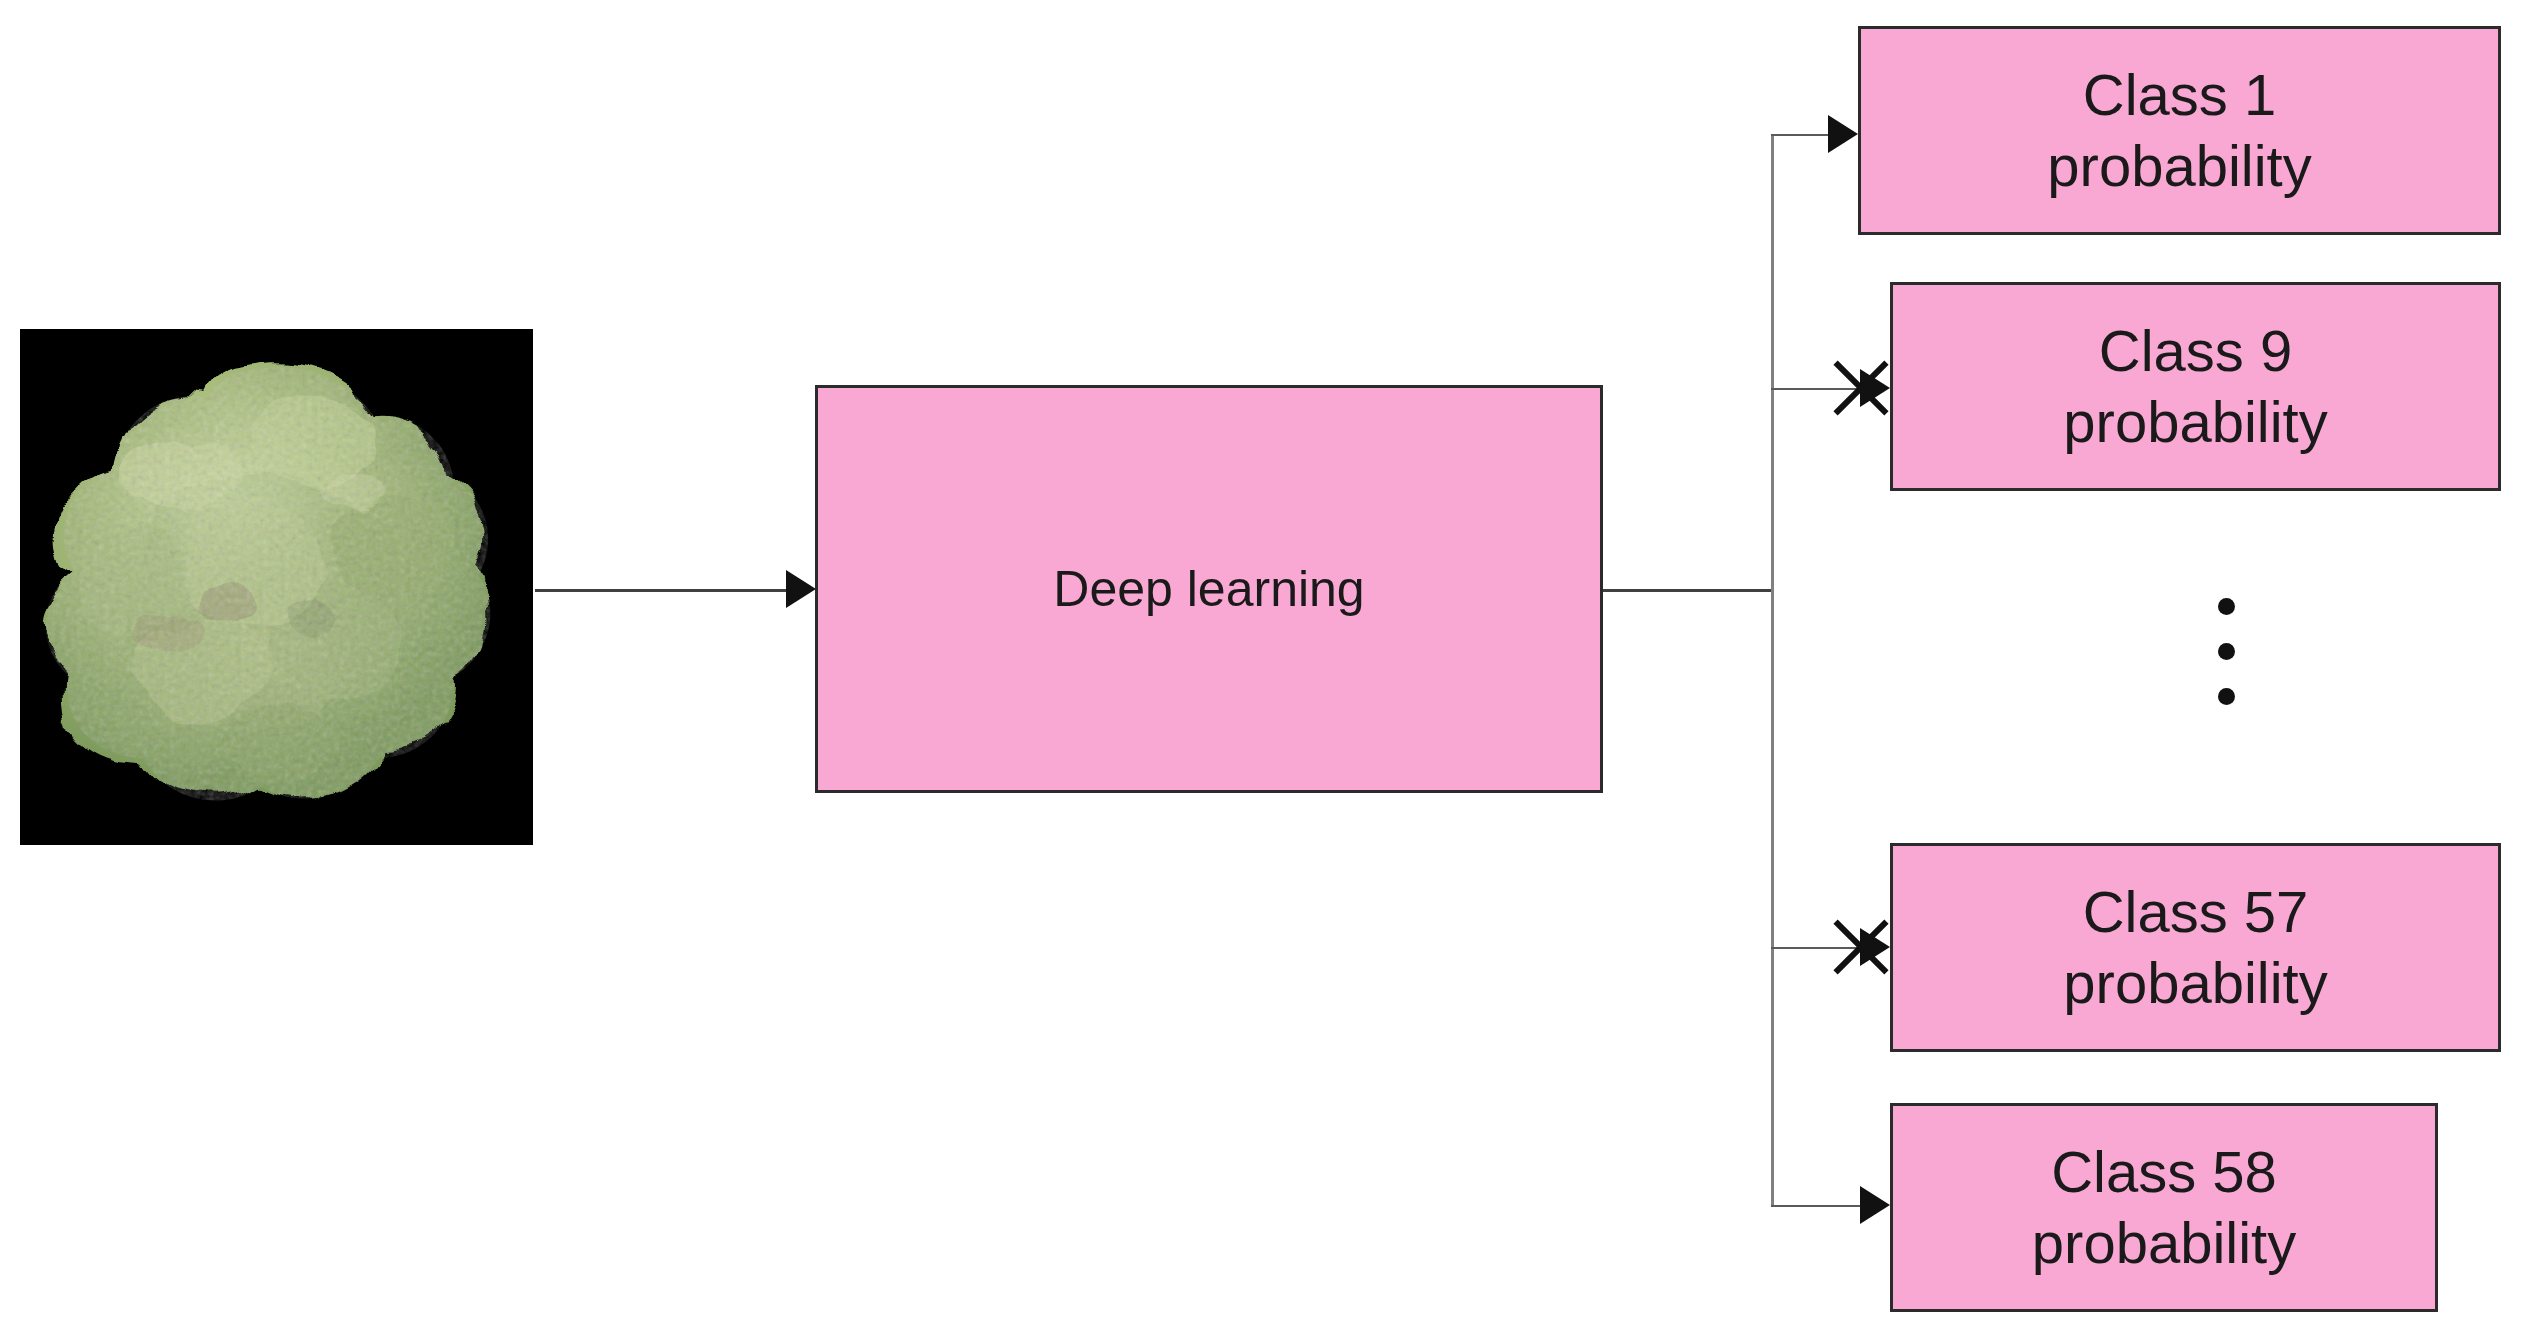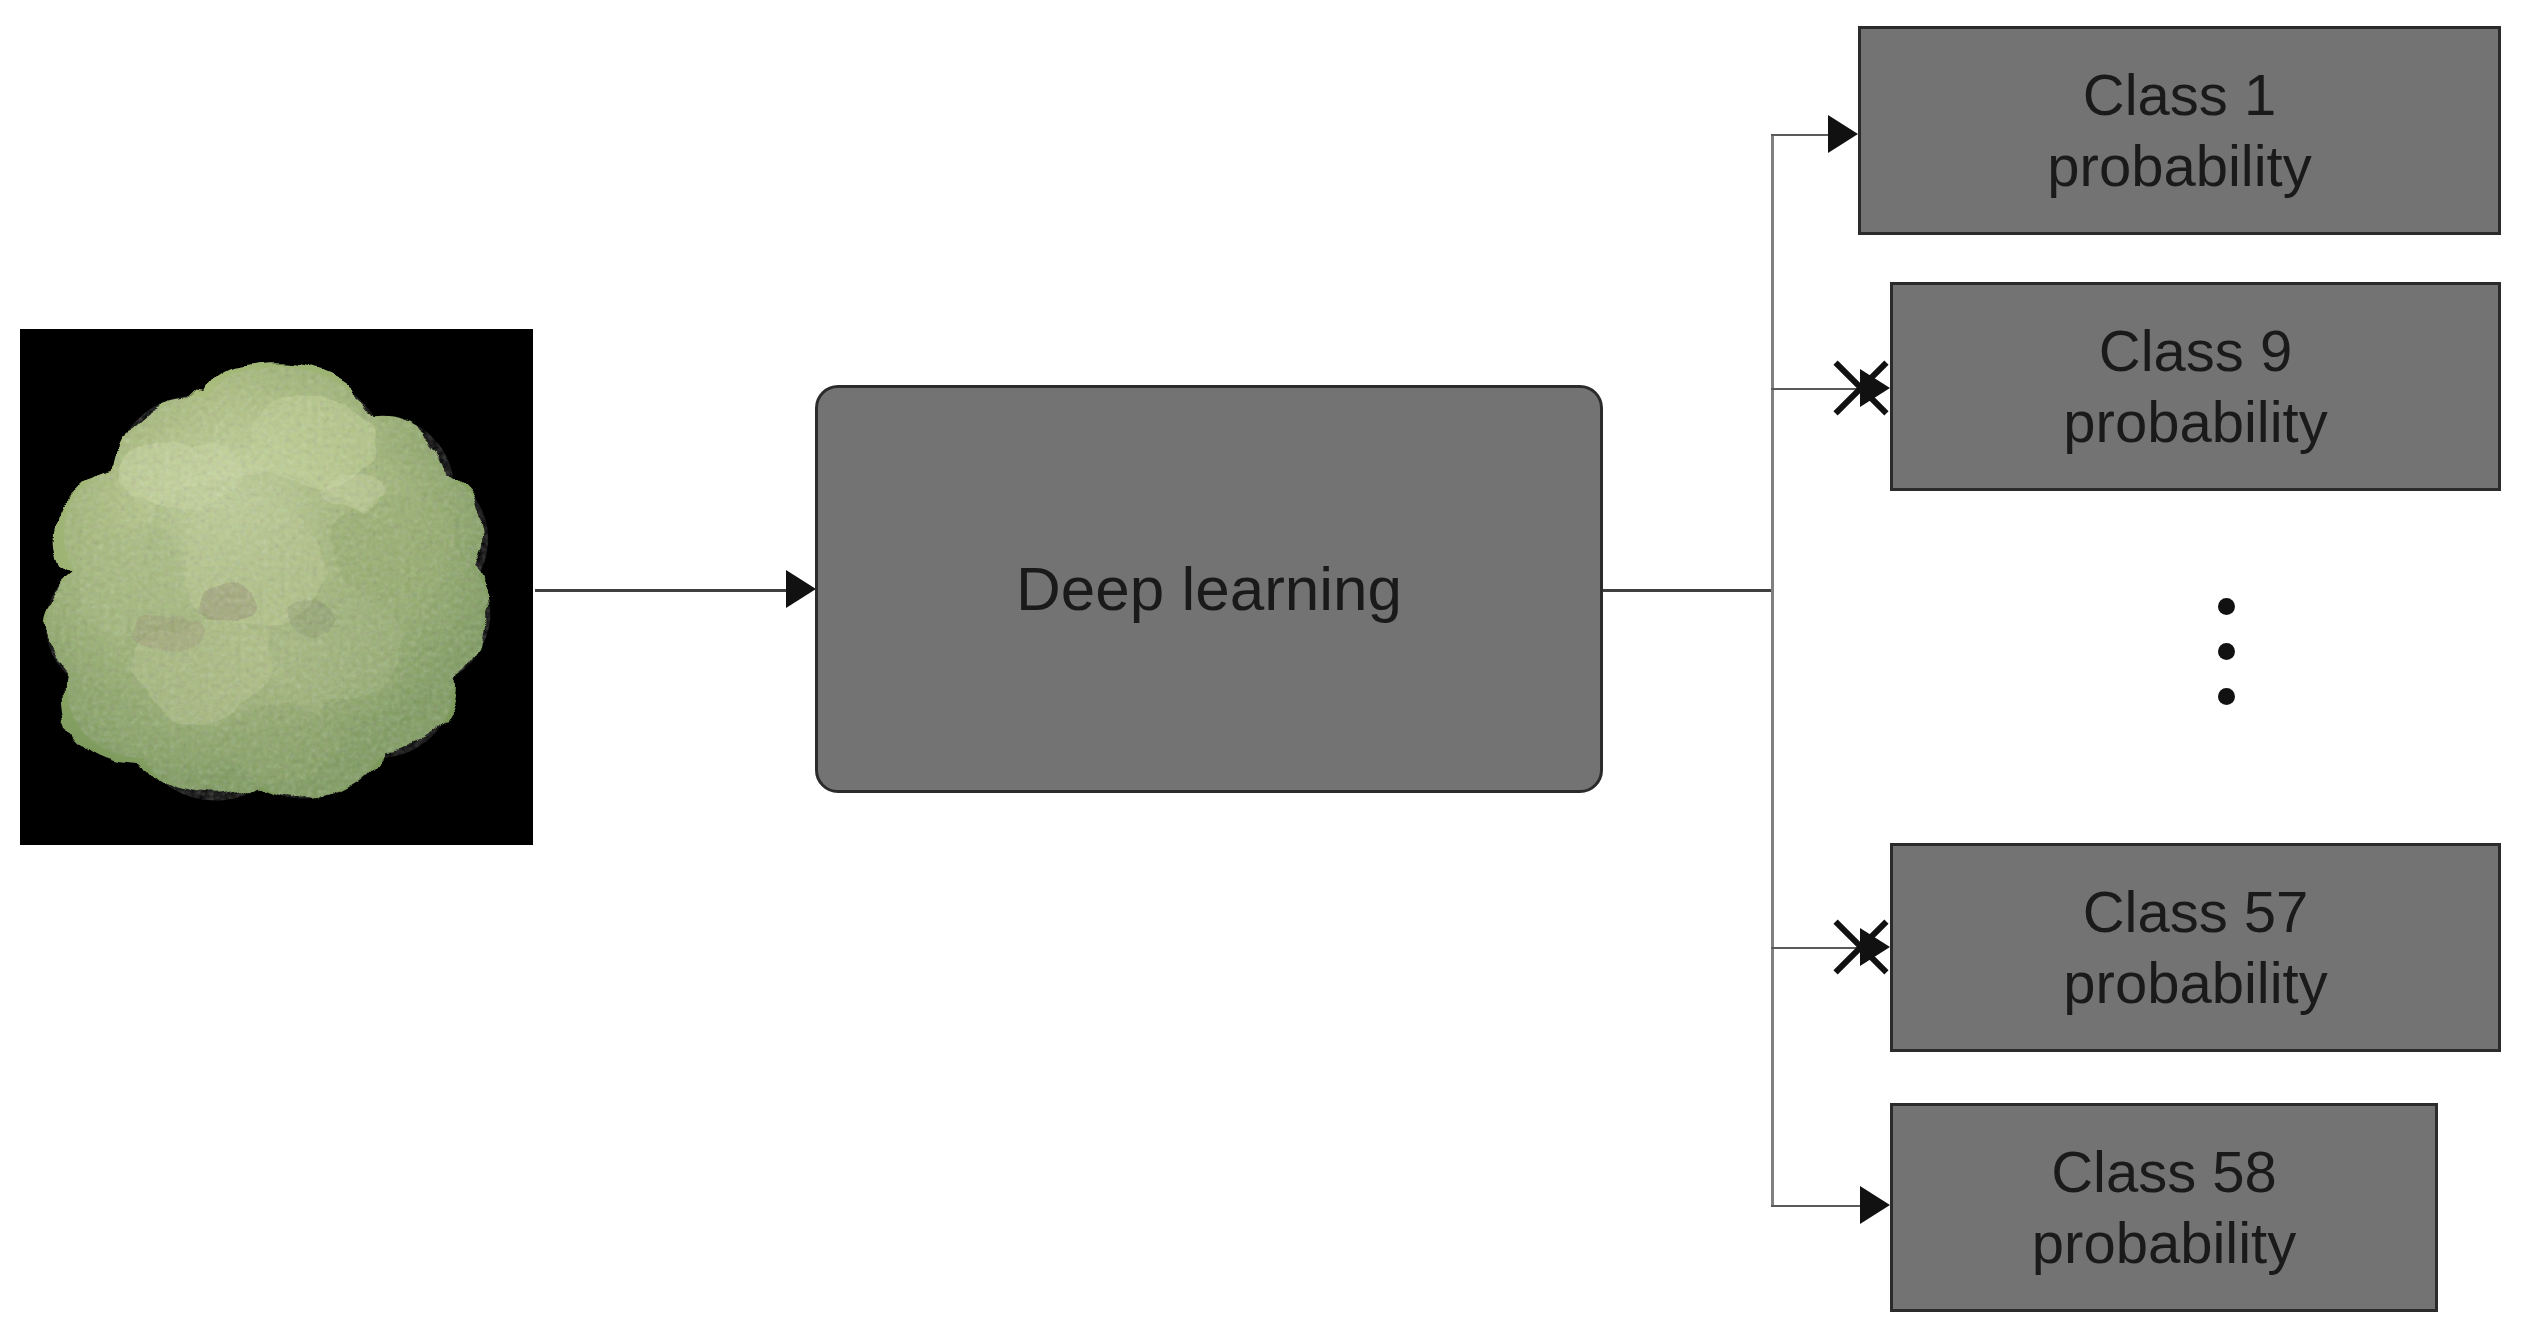--- a/index.html
+++ b/index.html
@@ -38,35 +38,34 @@
     display: block;
     width: 100%;
     height: 100%;
   }
 
   
   .box {
     position: absolute;
     box-sizing: border-box;
     border: 3px solid #2b2b2b;
-    background: #737373;
+    background: #f9a8d4;
     display: flex;
     align-items: center;
     justify-content: center;
     text-align: center;
     color: #1a1a1a;
     line-height: 1.22;
   }
   #model-box {
     left: 815px;
     top: 385px;
     width: 788px;
     height: 408px;
-    font-size: 62px;
-    border-radius: 23px;
+    font-size: 50px;
   }
   .class-box {
     width: 643px;
     height: 209px;
     font-size: 58px;
   }
   #class-box-0 { left: 1858px; top: 26px; }
   #class-box-1 { left: 1890px; top: 282px; width: 611px; }
   #class-box-2 { left: 1890px; top: 843px; width: 611px; }
   #class-box-3 { left: 1890px; top: 1103px; width: 548px; }

